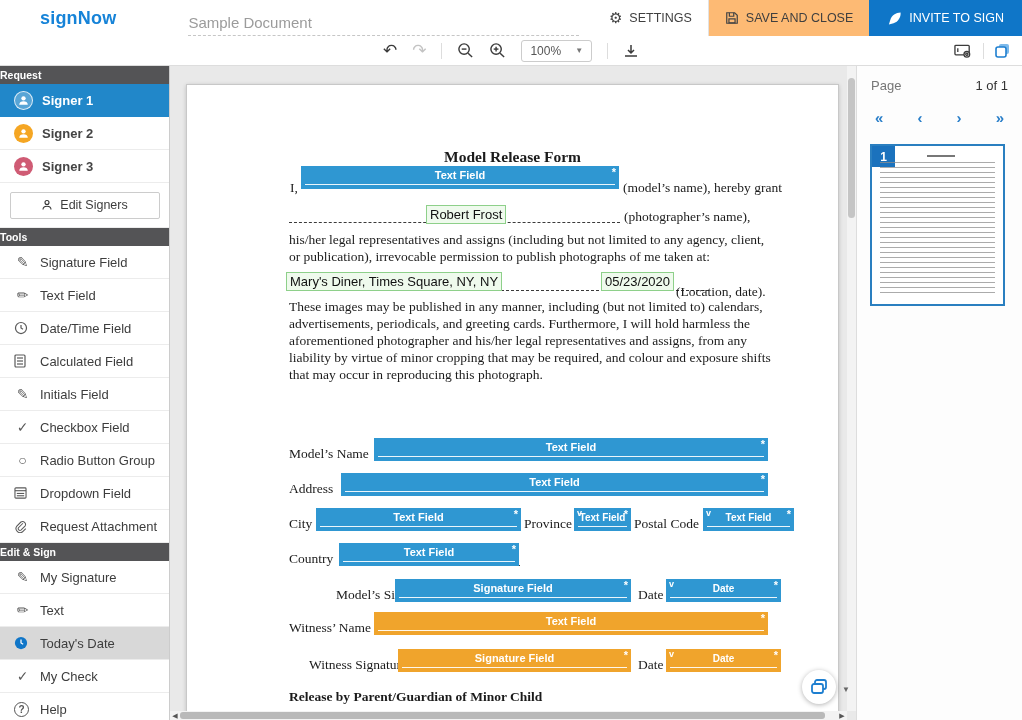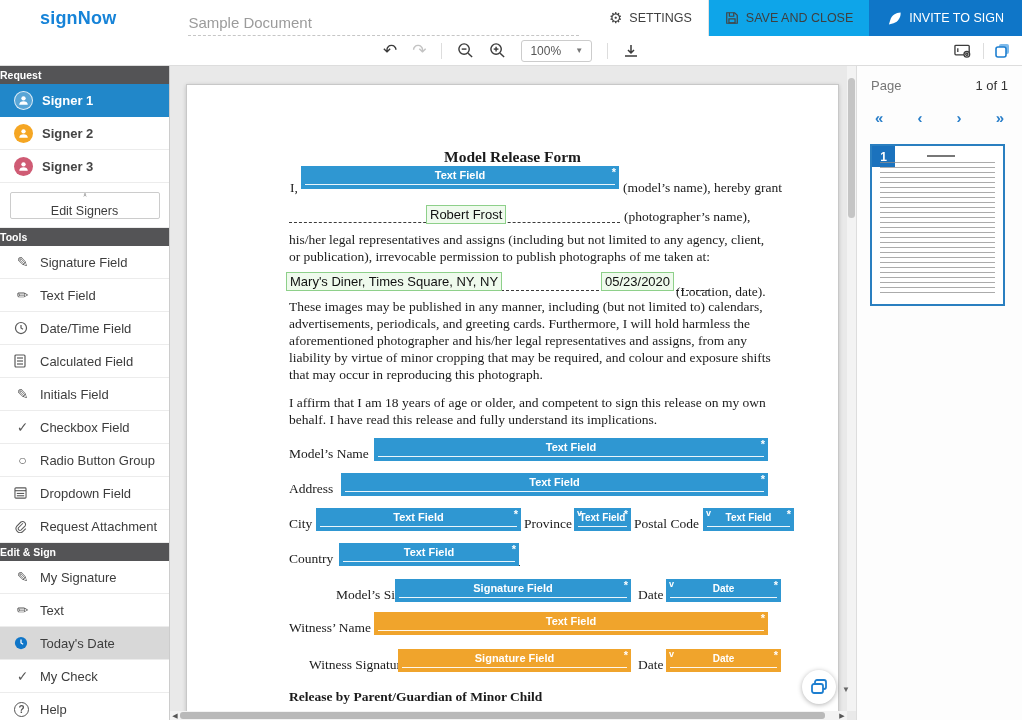--- a/index.html
+++ b/index.html
@@ -7,21 +7,21 @@
     font-family:"Liberation Sans", sans-serif; background:#fff; }
 
   
   #topbar { height:36px; display:flex; align-items:center; background:#fff; }
   .logo { margin-left:40px; font-size:18px; font-weight:bold; color:#1683d8; letter-spacing:.2px; }
   .doc-title-wrap { flex:1; margin-left:72px; margin-right:14px; align-self:flex-end; }
   .doc-title { font-size:15px; color:#9b9b9b; padding-bottom:4px; border-bottom:1px dashed #c6c6c6; }
   .top-btn { height:36px; display:flex; align-items:center; gap:7px; padding:0 16px;
     font-size:12.5px; color:#3f3f3f; cursor:pointer; white-space:nowrap; }
   .top-btn .glyph { font-size:15px; color:#444; }
-  .btn-save { background:#0ea5e9; border-left:1px solid #e2e2e2; }
+  .btn-save { background:#fdba74; border-left:1px solid #e2e2e2; }
   .btn-invite { background:#0f76c8; color:#fff; padding:0 18px; }
 
   
   #toolbar2 { height:30px; background:#fff; border-bottom:1px solid #ddd; position:relative;
     display:flex; align-items:center; justify-content:center; gap:15px; }
   .tb-icon { font-size:17px; color:#3a3a3a; line-height:1; cursor:pointer; }
   .tb-icon.disabled { color:#c3c3c3; }
   .tb-divider { width:1px; height:16px; background:#ddd; }
   .zoom-select { display:flex; align-items:center; gap:14px; border:1px solid #ccc; border-radius:3px;
     padding:3px 8px; font-size:12px; color:#555; cursor:pointer; }
@@ -40,21 +40,21 @@
   .side-item .ic { width:17px; text-align:center; color:#5a5a5a; font-size:14px; flex:none; }
   .signer-row { font-weight:bold; color:#444; }
   .signer-row.active { background:#2187c9; color:#fff; border-bottom:none; }
   .avatar { width:19px; height:19px; border-radius:50%; flex:none; display:flex; align-items:center; justify-content:center; }
   .avatar svg { width:13px; height:13px; }
   .av1 { background:rgba(255,255,255,.25); border:1px solid rgba(255,255,255,.8); }
   .av2 { background:#f5a623; }
   .av3 { background:#cf5b74; }
   .edit-signers-wrap { height:45px; display:flex; align-items:center; justify-content:center; border-bottom:1px solid #ececec; }
   .edit-signers-btn { width:150px; height:27px; border:1px solid #ccc; border-radius:2px; background:#fff;
-    display:flex; align-items:center; justify-content:center; gap:7px; font-size:12.5px; color:#3d3d3d; cursor:pointer;flex-direction:column; }
+    display:flex; align-items:center; justify-content:center; gap:7px; font-size:12.5px; color:#3d3d3d; cursor:pointer; }
   .side-item.active-tool { background:#d8d8d8; }
   .side-item.active-tool .ic { color:#1076c8; }
   .help-circle { width:15px; height:15px; border:1.4px solid #555; border-radius:50%; font-size:10px; font-weight:bold;
     display:flex; align-items:center; justify-content:center; color:#555; }
 
   
   #docarea { flex:1; background:#e9e9e9; position:relative; overflow:hidden;padding-left:40px; }
   #page { position:absolute; left:16px; top:18px; width:653px; height:648px; background:#fff;
     border:1px solid #c8c8c8; box-shadow:0 1px 4px rgba(0,0,0,.18);
     font-family:"Liberation Serif", serif; font-size:13.5px; color:#1b1b1b; }
@@ -326,21 +326,20 @@
       <span class="abs" style="left:437px;top:124px;">(photographer’s name),</span>
 
       <div class="abs para" style="left:102px;top:146px;width:486px;">his/her legal representatives and assigns (including but not limited to any agency, client, or publication), irrevocable permission to publish photographs of me taken at:</div>
 
       <div class="doc-line" style="left:99px;top:205px;width:423px;"></div>
       <div class="gfield" style="left:99px;top:187px;">Mary's Diner, Times Square, NY, NY</div>
       <div class="gfield" style="left:414px;top:187px;">05/23/2020</div>
       <span class="abs" style="left:489px;top:199px;">(Location, date).</span>
 
       <div class="abs para" style="left:102px;top:213px;width:490px;">These images may be published in any manner, including (but not limited to) calendars, advertisements, periodicals, and greeting cards. Furthermore, I will hold harmless the aforementioned photographer and his/her legal representatives and assigns, from any liability by virtue of minor cropping that may be required, and colour and exposure shifts that may occur in reproducing this photograph.</div>
-      <div class="abs para" style="left:102px;top:309px;width:490px;">I affirm that I am 18 years of age or older, and competent to sign this release on my own behalf. I have read this release and fully understand its implications.</div>
 
       <span class="abs" style="left:102px;top:361px;">Model’s Name</span>
       <div class="doc-line" style="left:188px;top:375px;width:393px;"></div>
       <div class="ffield blue" style="left:187px;top:353px;width:394px;">
         <span class="flabel">Text Field</span>
         <span class="funder"></span>
         <span class="freq">*</span>
       </div>
 
       <span class="abs" style="left:102px;top:396px;">Address</span>

